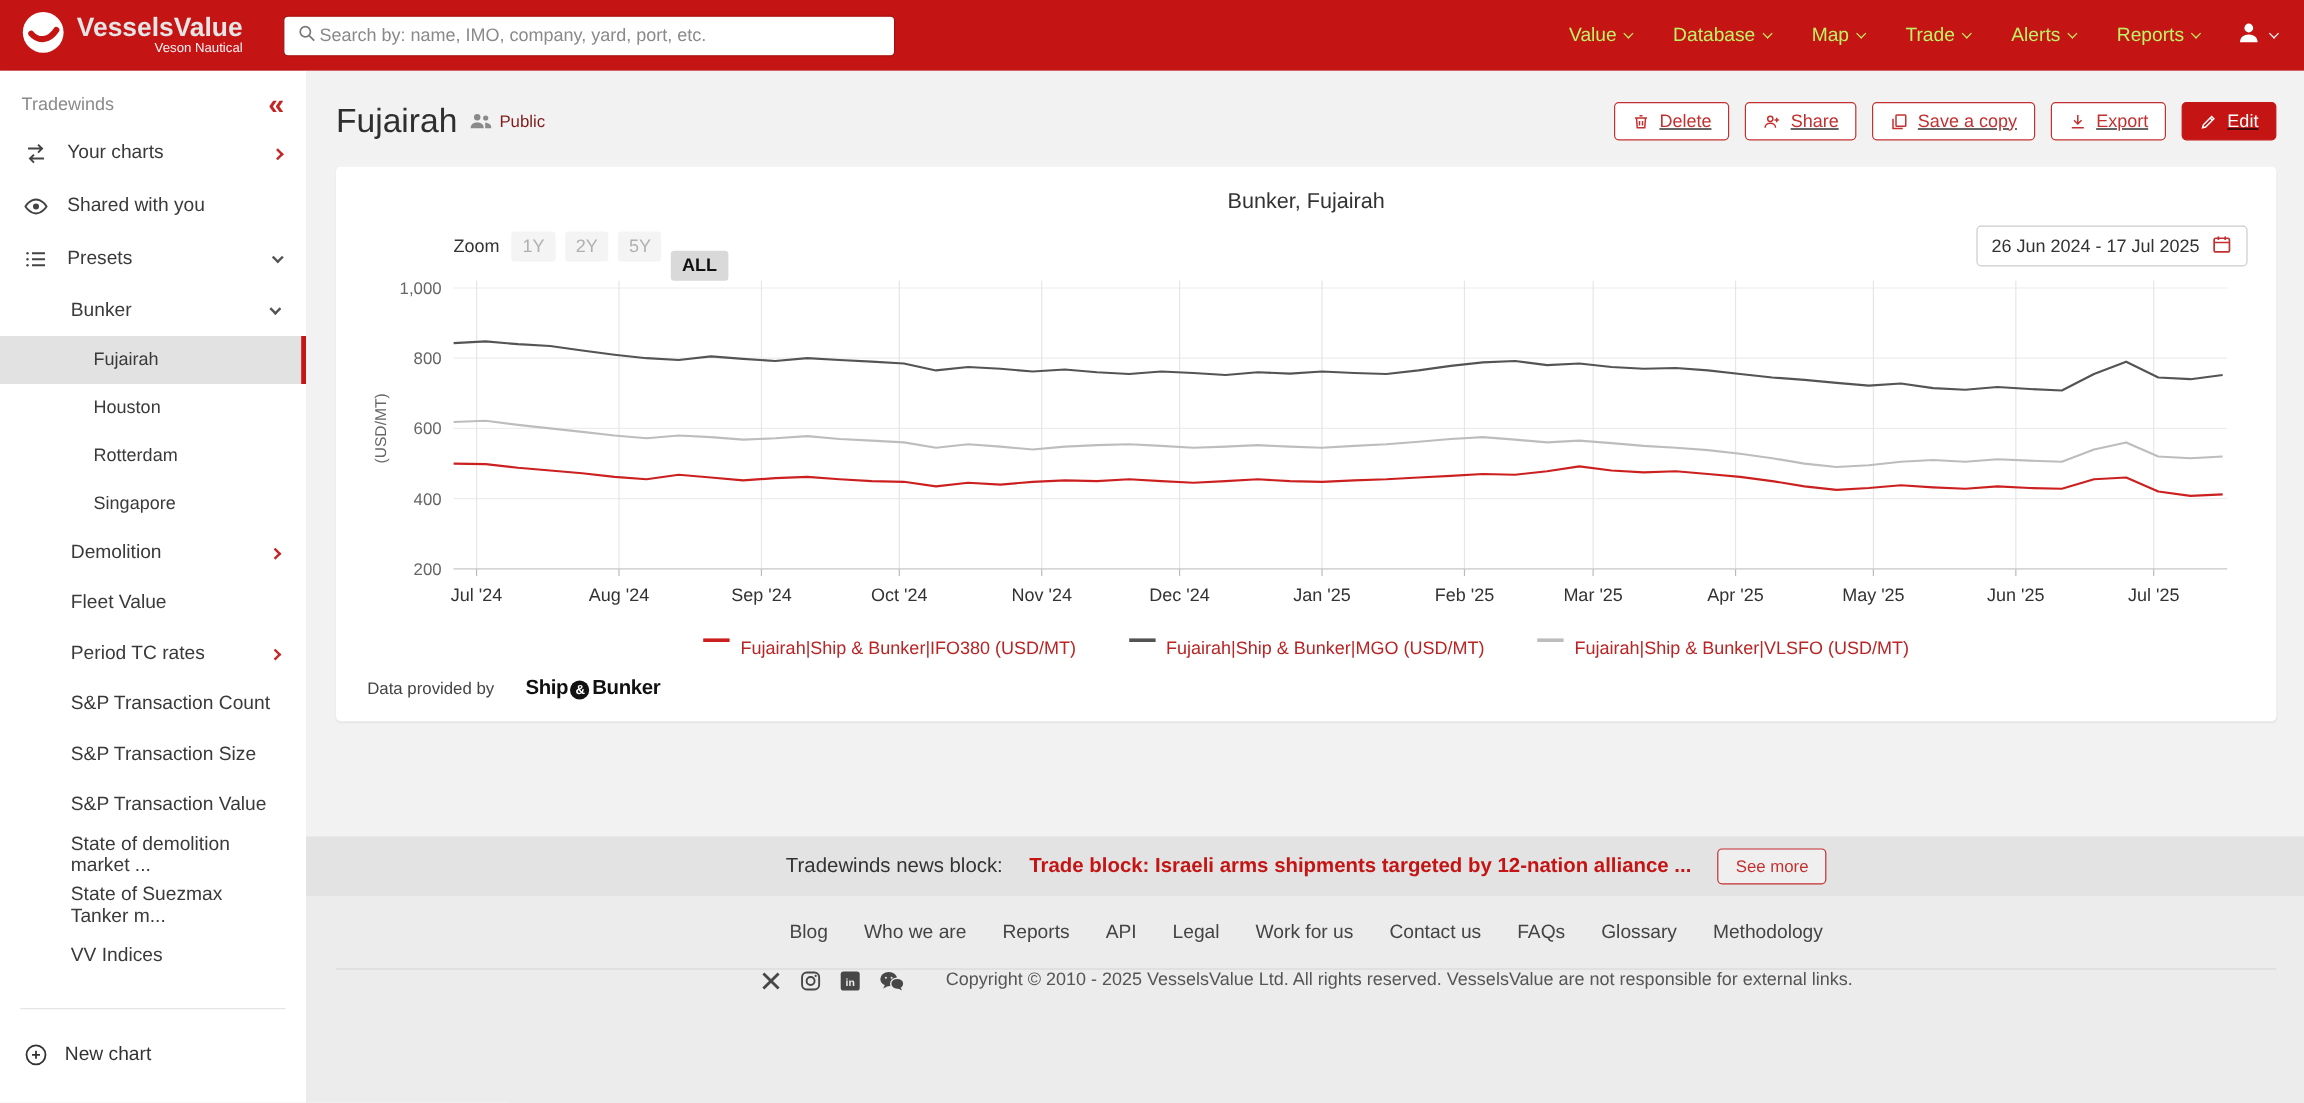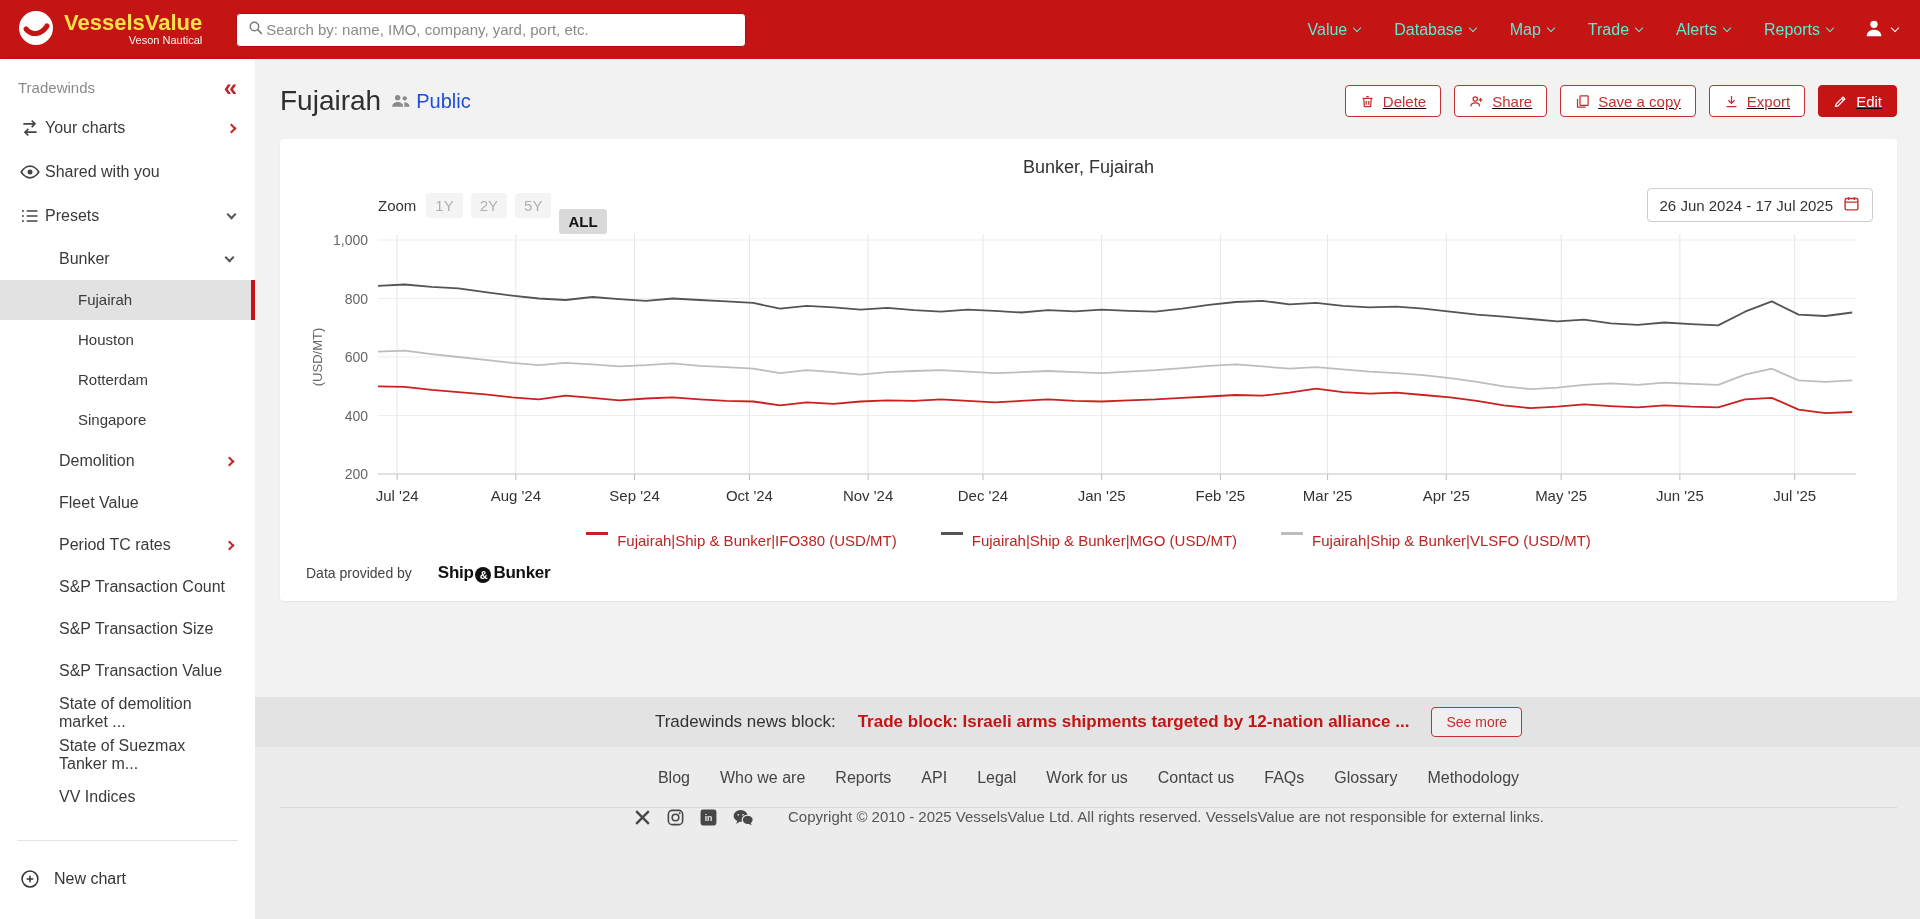--- a/index.html
+++ b/index.html
@@ -9,41 +9,41 @@
   
   .chev { display:inline-block; width:7px; height:7px;
     border-right:2px solid currentColor; border-bottom:2px solid currentColor; }
   .chev.down { transform:rotate(45deg); margin-top:-3px; }
   .chev.right { transform:rotate(-45deg); }
   .chev.sm { width:6px; height:6px; border-width:1.5px; }
 
   
   .topbar { height:59px; background:#c41414; display:flex; align-items:center; padding:0 22px 0 18px; }
   .logo { display:flex; align-items:center; gap:10px; cursor:pointer; }
-  .logo-text .brand { color:#fde047; font-size:22px; font-weight:bold; line-height:22px; }
+  .logo-text .brand { color:#e5e5e5; font-size:22px; font-weight:bold; line-height:22px; }
   .logo-text .tagline { color:#fff; font-size:11px; text-align:right; line-height:13px; opacity:.95; }
   .searchbox { margin-left:34px; width:510px; height:34px; background:#fff; border-radius:4px;
     display:flex; align-items:center; padding:0 10px; gap:0; border:1px solid #a81010; }
   .searchbox input { border:none; outline:none; flex:1; font-size:15px; color:#333;
     font-family:inherit; background:transparent; }
   .searchbox input::placeholder { color:#8a8a8a; }
   .mainnav { margin-left:auto; display:flex; align-items:center; gap:34px; }
-  .nav-item { color:#5eead4; font-size:16px; display:flex; align-items:center; gap:7px; cursor:pointer; }
+  .nav-item { color:#bef264; font-size:16px; display:flex; align-items:center; gap:7px; cursor:pointer; }
   .usermenu { margin-left:30px; display:flex; align-items:center; gap:7px; color:#fff; cursor:pointer; }
 
   
   .app { display:flex; height:860px; }
 
   
   .sidebar { width:255px; background:#fff; display:flex; flex-direction:column;
     box-shadow:1px 0 3px rgba(0,0,0,.08); padding-top:14px; }
   .sb-head { display:flex; align-items:center; justify-content:space-between; padding:6px 18px 10px 18px; }
   .sb-title { color:#8a8a8a; font-size:15px; }
   .collapse { color:#c42525; font-size:24px; line-height:16px; cursor:pointer; font-weight:bold; }
-  .sb-item { display:flex; align-items:center; gap:5px; height:44px; padding:0 20px; font-size:16px;
+  .sb-item { display:flex; align-items:center; gap:16px; height:44px; padding:0 20px; font-size:16px;
     color:#3a3a3a; cursor:pointer; }
   .sb-item .sb-label { flex:1; }
   .sb-icon { width:20px; height:20px; display:inline-flex; }
   .sb-group { display:flex; align-items:center; height:42px; padding:0 22px 0 59px; font-size:16px;
     color:#3a3a3a; cursor:pointer; }
   .sb-group span:first-child { flex:1; }
   .sb-sub { height:40px; line-height:40px; padding-left:78px; font-size:15px; color:#3a3a3a; cursor:pointer; }
   .sb-sub.selected { background:#e2e2e2; border-right:4px solid #c41414; }
   .chev-red { color:#c42525; }
   .chev-gray { color:#555; }
@@ -51,21 +51,21 @@
   .sb-divider { height:1px; background:#e4e4e4; margin:0 17px; }
   .sb-new { display:flex; align-items:center; gap:14px; padding:28px 20px 30px 20px;
     font-size:16px; color:#333; cursor:pointer; }
 
   
   .main { flex:1; background:#f2f2f2; display:flex; flex-direction:column; overflow:hidden; }
   .content-col { width:1617px; margin-left:25px; }
   .page-head { display:flex; align-items:center; height:48px; margin-top:18px; }
   .page-head h1 { font-size:28px; font-weight:500; color:#2f2f2f; margin:0 10px 0 0; }
   .vis-icon { width:20px; height:20px; margin-right:5px; }
-  .vis-label { font-size:20px; color:#1d4ed8; }
+  .vis-label { font-size:14px; color:#7f1d1d; }
   .actions { margin-left:auto; display:flex; gap:13px;text-decoration:underline; }
   .btn { display:flex; align-items:center; gap:8px; height:32px; padding:0 14px; border-radius:4px;
     font-size:15px; font-family:inherit; cursor:pointer; background:#fff;
     border:1px solid #c43030; color:#c43030; }
   .btn.solid { background:#c41414; border-color:#c41414; color:#fff; }
   .btn svg { display:block; }
 
   
   .card { margin-top:14px; background:#fff; border-radius:4px; padding:18px 24px;
     box-shadow:0 1px 2px rgba(0,0,0,.06); }

